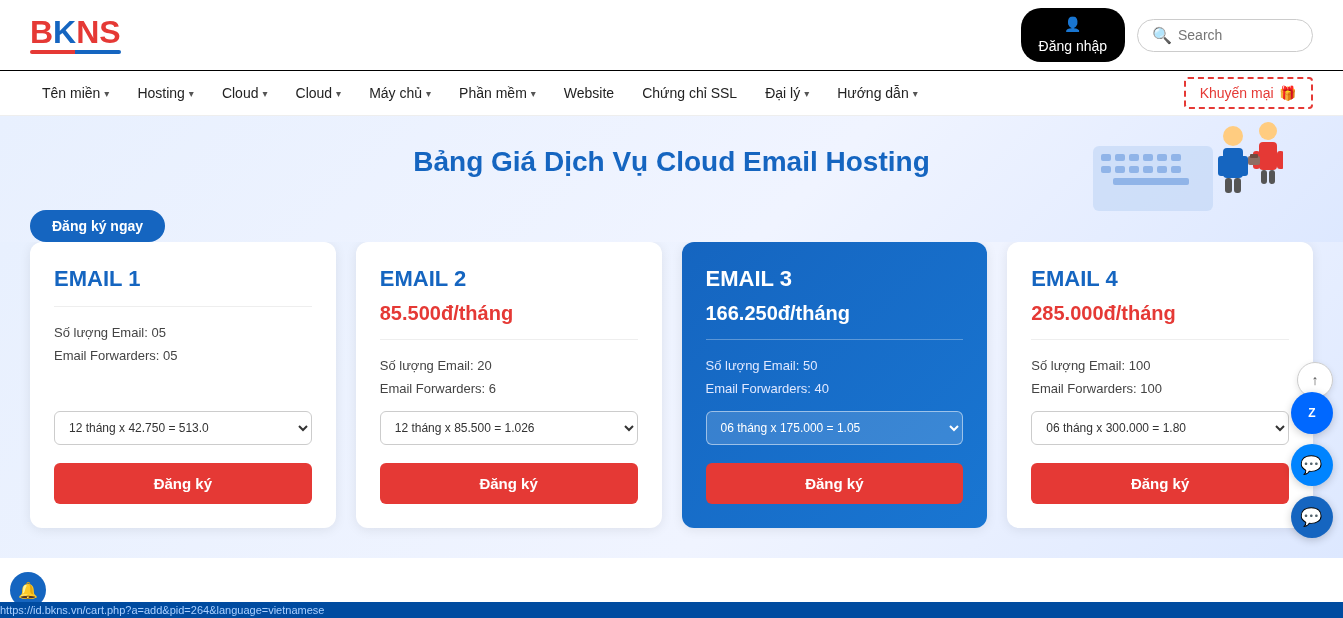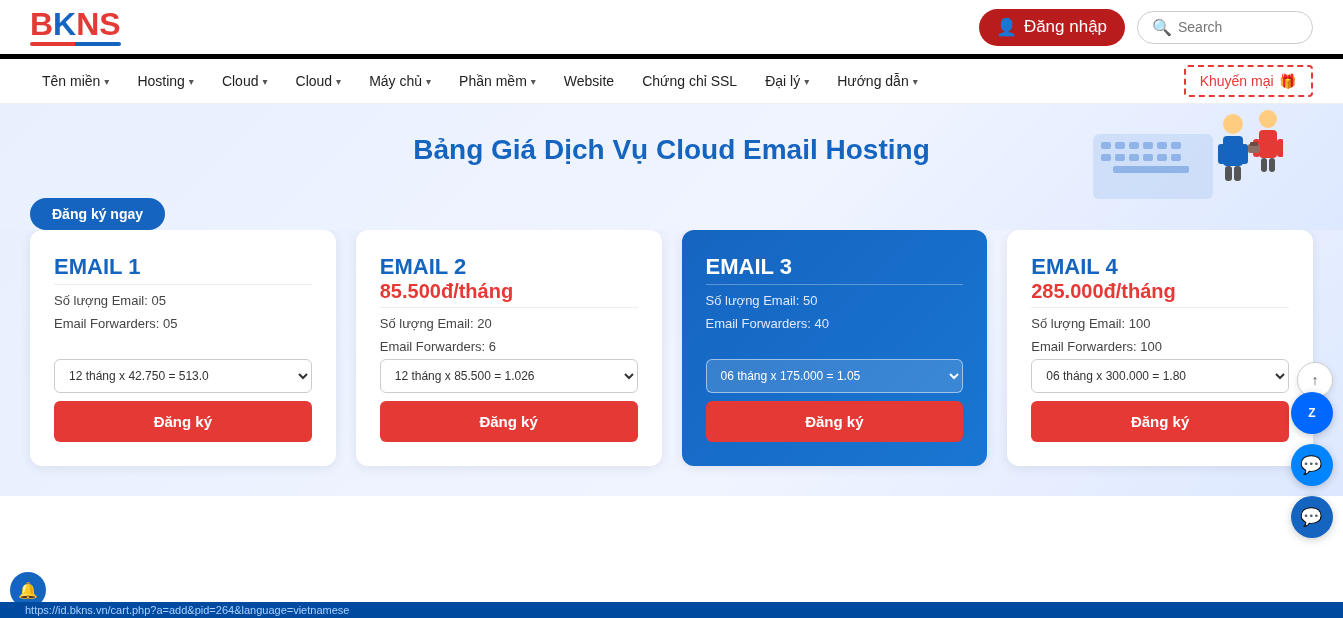--- a/index.html
+++ b/index.html
@@ -4,21 +4,21 @@
   <style>
     * { box-sizing: border-box; margin: 0; padding: 0; }
     body { font-family: Arial, sans-serif; background: #fff; overflow-x: hidden; }
 
     
     .header {
       display: flex;
       align-items: center;
       justify-content: space-between;
       padding: 8px 30px;
-      border-bottom: 5px solid #000000;
+      border-bottom: 1px solid #000000;
       background: #fff;
     }
     .logo {
       display: flex;
       align-items: center;
     }
     .logo-text {
       font-size: 32px;
       font-weight: 900;
       line-height: 1;
@@ -32,30 +32,31 @@
       background: linear-gradient(to right, #e53935 50%, #1565c0 50%);
       margin-top: 2px;
       border-radius: 2px;
     }
     .header-right {
       display: flex;
       align-items: center;
       gap: 12px;
     }
     .login-btn {
-      background: #b91c1c;
+      background: #000000;
       color: #fff;
       border: none;
       border-radius: 20px;
       padding: 8px 18px;
-      font-size: 17px;
+      font-size: 14px;
       cursor: pointer;
       display: flex;
       align-items: center;
       gap: 6px;
+      flex-direction: column;
     }
     .search-box {
       display: flex;
       align-items: center;
       border: 1.5px solid #ccc;
       border-radius: 20px;
       padding: 6px 14px;
       gap: 6px;
       background: #fff;
     }
@@ -143,20 +144,21 @@
       align-items: stretch;
     }
     .card {
       background: #fff;
       border-radius: 12px;
       padding: 24px;
       flex: 1;
       box-shadow: 0 2px 12px rgba(0,0,0,0.08);
       display: flex;
       flex-direction: column;
+      gap: 10px;
     }
     .card.featured {
       background: linear-gradient(135deg, #1565c0 0%, #1976d2 100%);
       color: #fff;
     }
     .card-title {
       font-size: 22px;
       font-weight: 700;
       color: #1565c0;
     }
@@ -269,21 +271,21 @@
 
     
     .status-bar {
       position: fixed;
       bottom: 0;
       left: 0;
       right: 0;
       background: #004ba0;
       color: #aad0ff;
       font-size: 11px;
-      padding: 2px 25px;
+      padding: 2px 0;
       z-index: 200;
     }
   </style>
 </head>
 <body>
 
 <div class="header">
   <div class="logo">
     <div>
       <div class="logo-text">
@@ -417,20 +419,21 @@
         <div>Email Forwarders: 6</div>
       </div>
       <select class="card-select">
         <option>12 tháng x 85.500 = 1.026</option>
       </select>
       <button class="card-btn">Đăng ký</button>
     </div>
 
     <div class="card featured">
       <div class="card-title">EMAIL 3</div>
+      <div class="card-price">166.250đ/tháng</div>
       <div style="height:1px;background:rgba(255,255,255,0.3);margin:4px 0;"></div>
       <div class="card-feature">
         <div>Số lượng Email: 50</div>
         <div>Email Forwarders: 40</div>
       </div>
       <select class="card-select">
         <option>06 tháng x 175.000 = 1.05</option>
       </select>
       <button class="card-btn">Đăng ký</button>
     </div>

